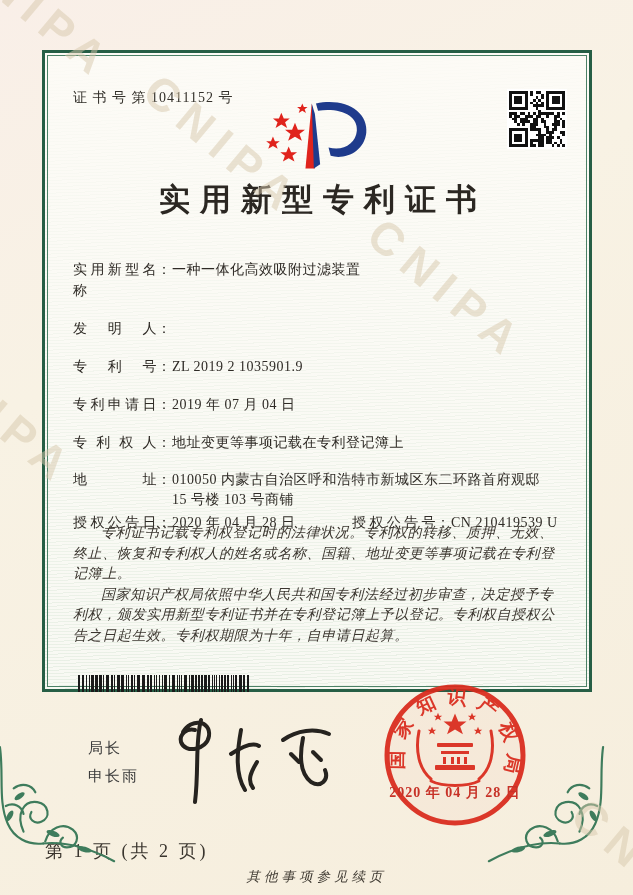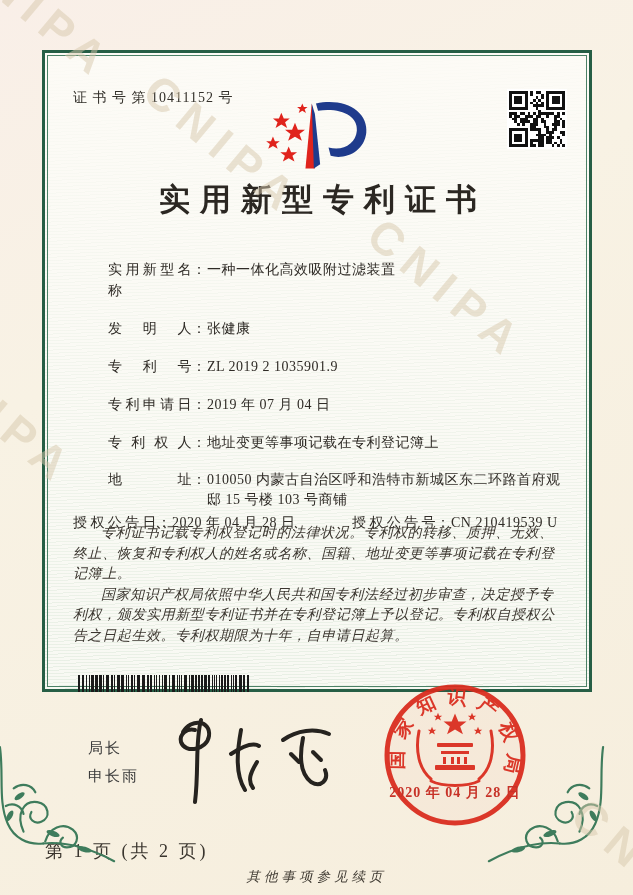--- a/index.html
+++ b/index.html
@@ -34,21 +34,21 @@
   .qr{position:absolute;left:462px;top:36px;width:60px;height:60px;background:#fff;padding:2px;box-sizing:border-box;}
   .qr svg{width:100%;height:100%;}
   .logo{position:absolute;left:0;right:0;top:42px;text-align:center;height:86px;}
   .logo svg{height:86px;width:116px;}
   .title{
     position:absolute;left:0;right:0;top:126px;text-align:center;
     font-size:31px;font-weight:bold;letter-spacing:10px;padding-left:12px;color:#2b2722;
   }
   
   .fields{position:absolute;left:28px;right:22px;top:206px;font-size:14px;color:#2f2b26;}
-  .frow{display:flex;line-height:21px;margin-bottom:17px;letter-spacing:.5px;margin-left:35px;}
+  .frow{display:flex;line-height:21px;margin-bottom:17px;letter-spacing:.5px;}
   .flabel{display:inline-block;width:84px;text-align:justify;text-align-last:justify;flex:none;}
   .fcolon{flex:none;width:15px;}
   .fvalue{flex:1;}
   .frow.addr{line-height:20px;margin-bottom:2px;}
   .frow.addr .fvalue{max-width:372px;}
   .grant-row{display:flex;line-height:21px;letter-spacing:.5px;gap:26px;}
   .grant-left{width:253px;display:flex;flex:none;}
   .grant-right{display:flex;flex:1;}
   
   .body-text{
@@ -266,21 +266,20 @@
 
   <div class="fields">
     <div class="frow">
       <span class="flabel">实用新型名称</span>
         <span class="fcolon">：</span>
         <span class="fvalue">一种一体化高效吸附过滤装置</span>
     </div>
     <div class="frow">
       <span class="flabel">发明人</span>
         <span class="fcolon">：</span>
-        <span class="fvalue">张健康</span>
     </div>
     <div class="frow">
       <span class="flabel">专利号</span>
         <span class="fcolon">：</span>
         <span class="fvalue">ZL 2019 2 1035901.9</span>
     </div>
     <div class="frow">
       <span class="flabel">专利申请日</span>
         <span class="fcolon">：</span>
         <span class="fvalue">2019 年 07 月 04 日</span>

